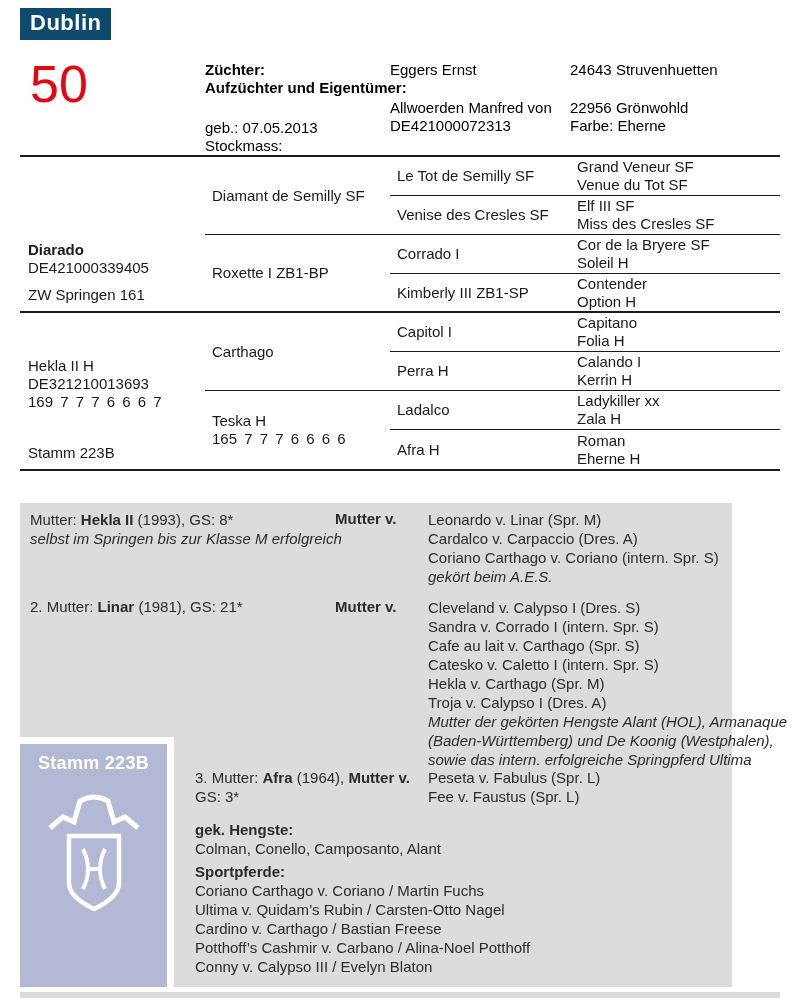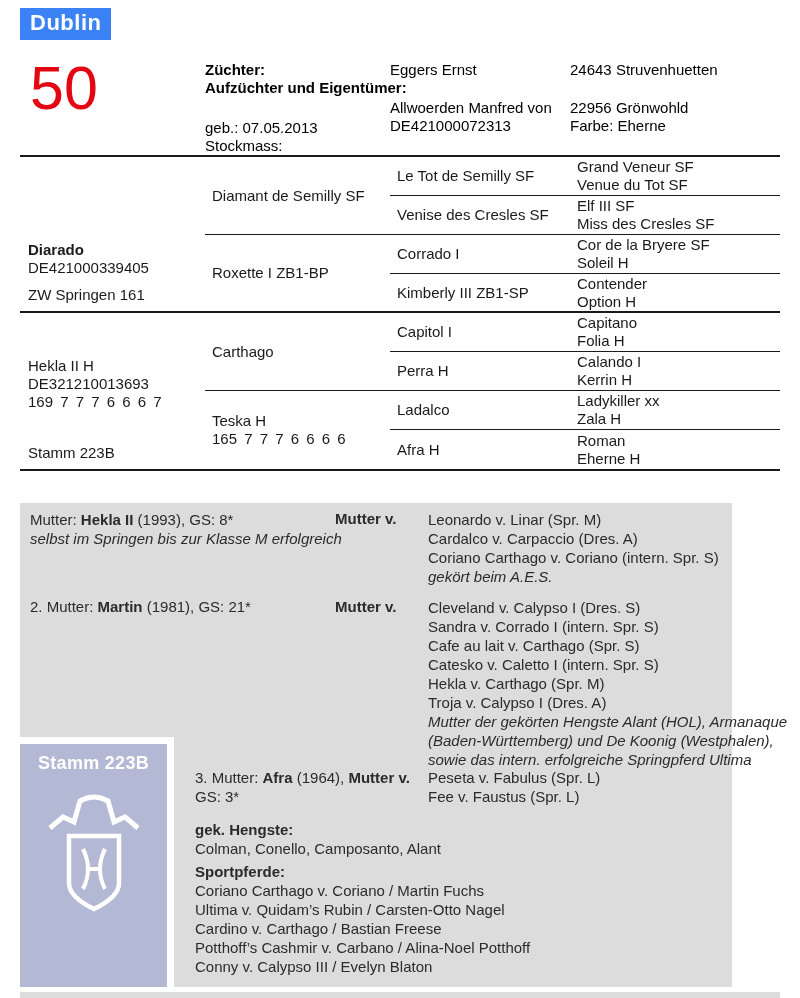--- a/index.html
+++ b/index.html
@@ -6,26 +6,26 @@
   html,body { background:#fff; }
   .page {
     position:relative; width:800px; height:998px; background:#fff;
     font-family:"Liberation Sans", sans-serif; color:#1a1a1a; overflow:hidden;
   }
   .t { position:absolute; font-size:15px; white-space:nowrap; color:#000000; }
   .b { font-weight:bold; }
 
   
   .dublin-badge {
-    position:absolute; left:20px; top:8px; background:#3b82f6; color:#fff;
+    position:absolute; left:20px; top:8px; background:#0c4a6e; color:#fff;
     font-size:22px; font-weight:bold; padding:2px 10px 4px 10px; letter-spacing:0.5px;
   }
   .catalog-number {
     position:absolute; left:30px; top:58px; color:#e30613;
-    font-size:61px; line-height:1; font-weight:400;
+    font-size:52px; line-height:1; font-weight:400;
   }
 
   
   .pedigree {
     position:absolute; left:20px; top:155px; width:760px; height:316px;
     display:grid; grid-template-columns:185px 185px 180px 210px;
     grid-template-rows:repeat(8,39px);
     border-top:2px solid #1a1a1a; border-bottom:2px solid #1a1a1a;
   }
   .pedigree div { font-size:15px; }
@@ -168,21 +168,21 @@
     </div>
     <div class="t b" style="left:315px;top:7px">Mutter v.</div>
     <div class="t lh" style="left:408px;top:7px">
       <span>Leonardo v. Linar (Spr. M)</span><br>
       <span>Cardalco v. Carpaccio (Dres. A)</span><br>
       <span>Coriano Carthago v. Coriano (intern. Spr. S)</span><br>
       <span class="it">gekört beim A.E.S.</span>
     </div>
 
     <div class="t" style="left:10px;top:95px">
-      <span>2. Mutter: </span><span class="b">Martin</span><span> (1981), GS: 21*</span>
+      <span>2. Mutter: </span><span class="b">Linar</span><span> (1981), GS: 21*</span>
     </div>
     <div class="t b" style="left:315px;top:95px">Mutter v.</div>
     <div class="t lh" style="left:408px;top:95px">
       <span>Cleveland v. Calypso I (Dres. S)</span><br>
       <span>Sandra v. Corrado I (intern. Spr. S)</span><br>
       <span>Cafe au lait v. Carthago (Spr. S)</span><br>
       <span>Catesko v. Caletto I (intern. Spr. S)</span><br>
       <span>Hekla v. Carthago (Spr. M)</span><br>
       <span>Troja v. Calypso I (Dres. A)</span><br>
       <span class="it">Mutter der gekörten Hengste Alant (HOL), Armanaque</span><br>

